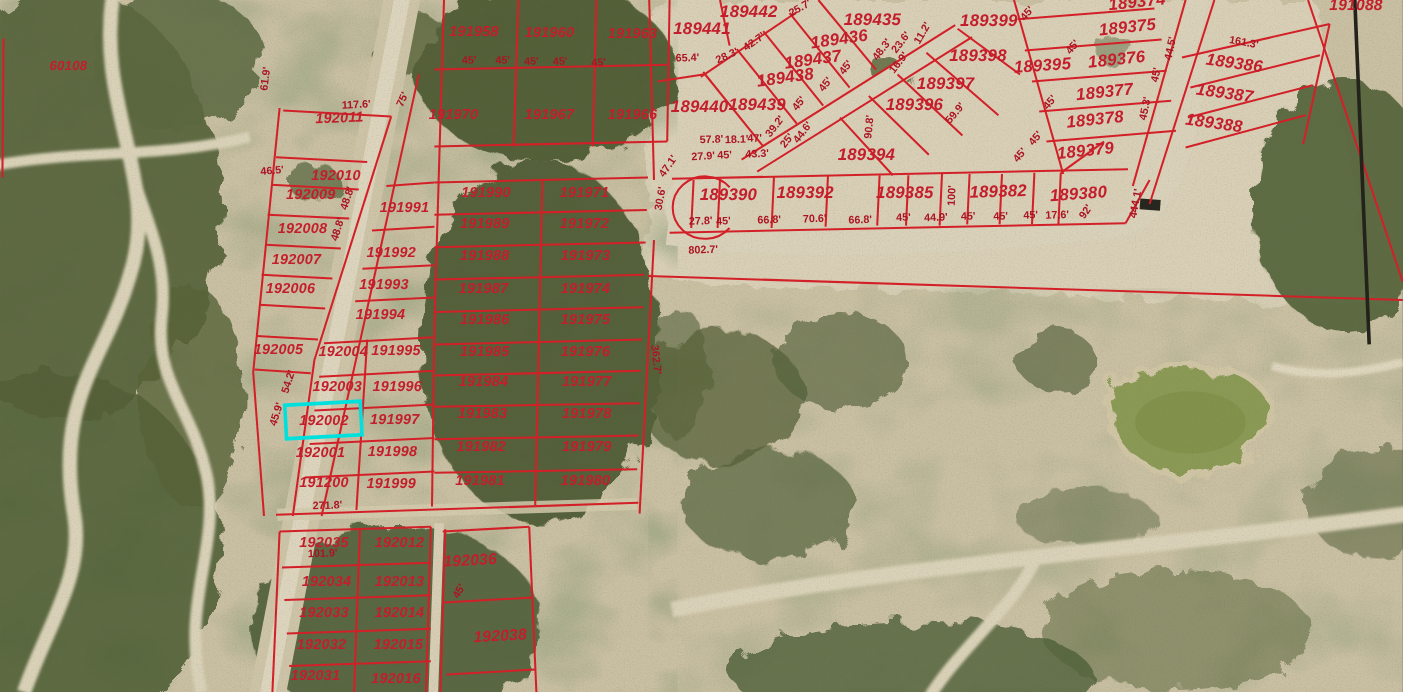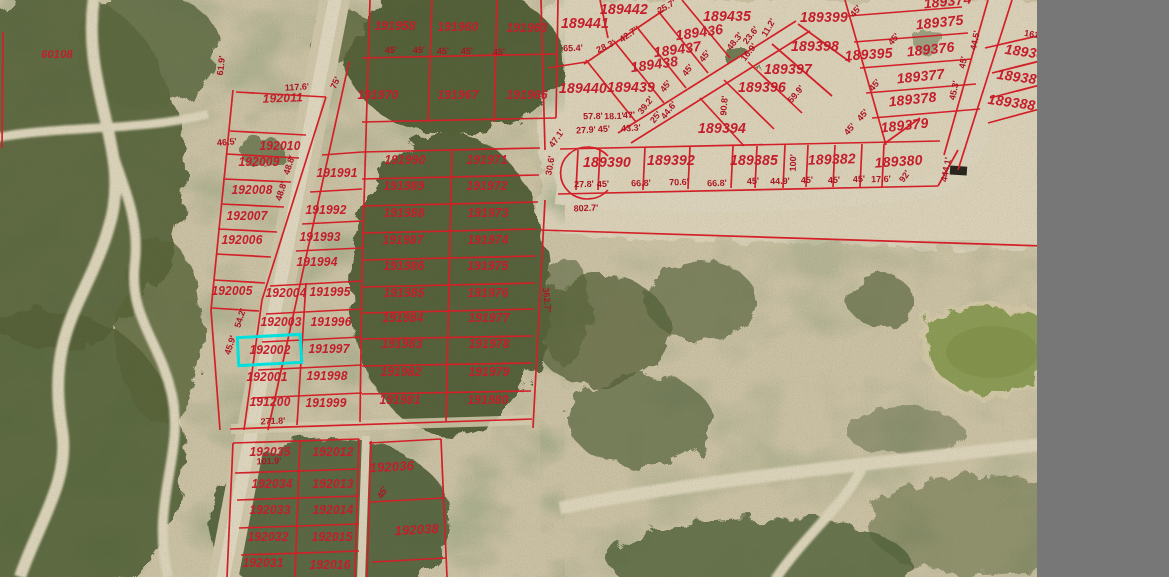--- a/index.html
+++ b/index.html
@@ -1,16 +1,16 @@
 <!DOCTYPE html>
 <html><head>
 <meta charset="utf-8">
 <style>
   html,body{margin:0;padding:0;background:#777;}
-  #stage{position:relative;width:1037px;height:577px;overflow:hidden;}
+  #stage{position:relative;width:1169px;height:577px;overflow:hidden;}
   svg{display:block;}
   .plabel{font-family:"Liberation Sans",sans-serif;font-weight:bold;font-style:italic;
           fill:#c41e2c;text-anchor:middle;letter-spacing:.2px;}
   .dlabel{font-family:"Liberation Sans",sans-serif;font-weight:bold;
           fill:#ab1523;text-anchor:middle;}
 </style>
 </head>
 <body>
 
 <div id="stage">

